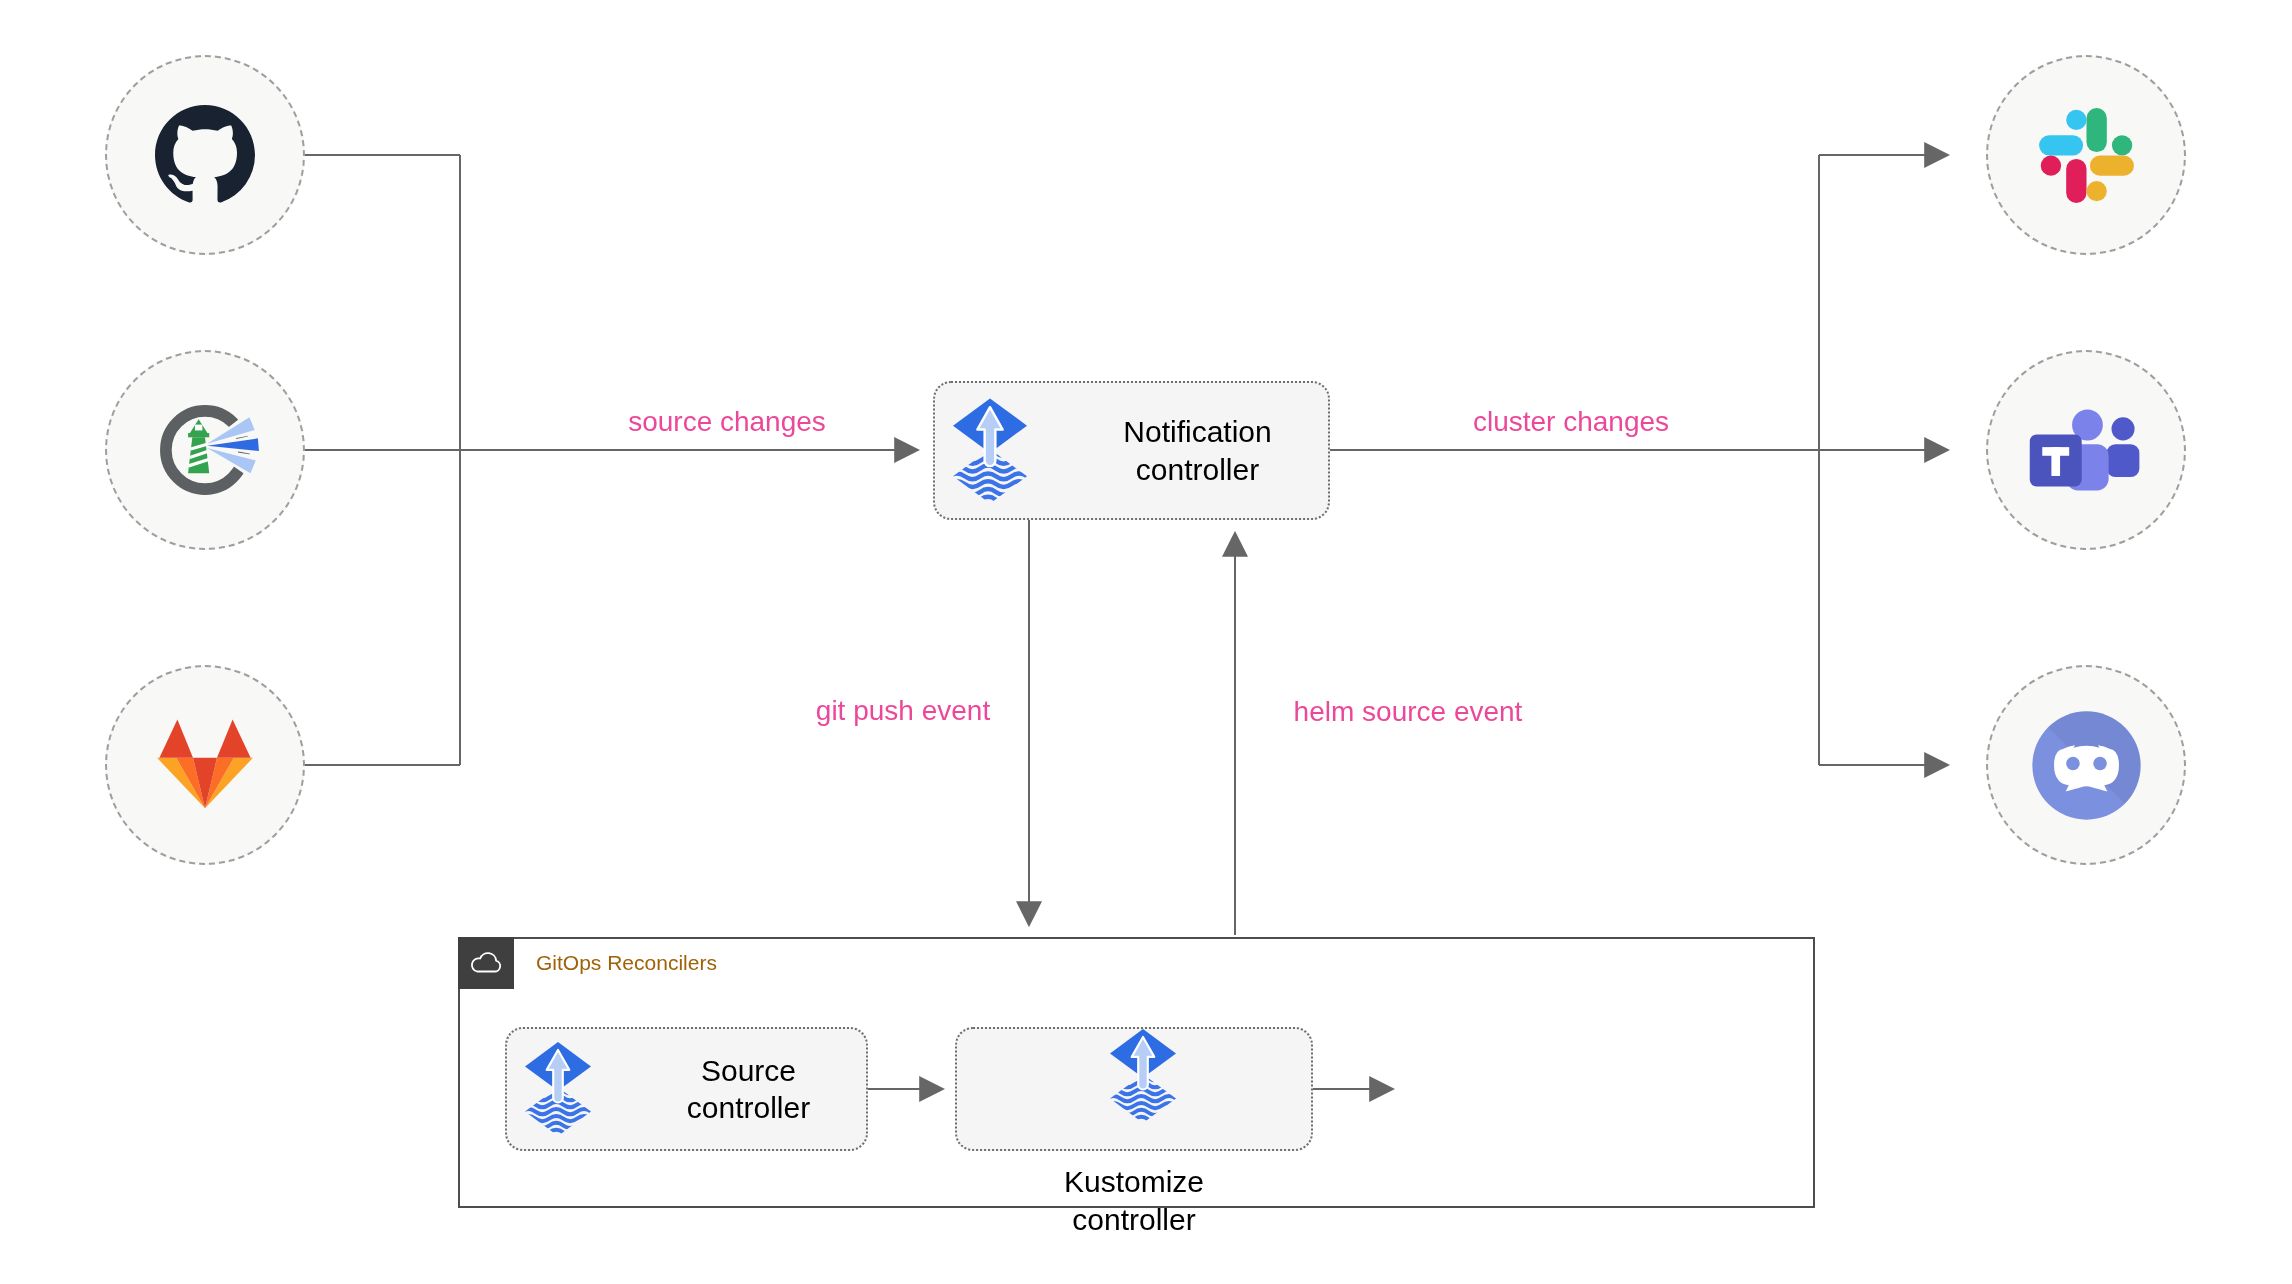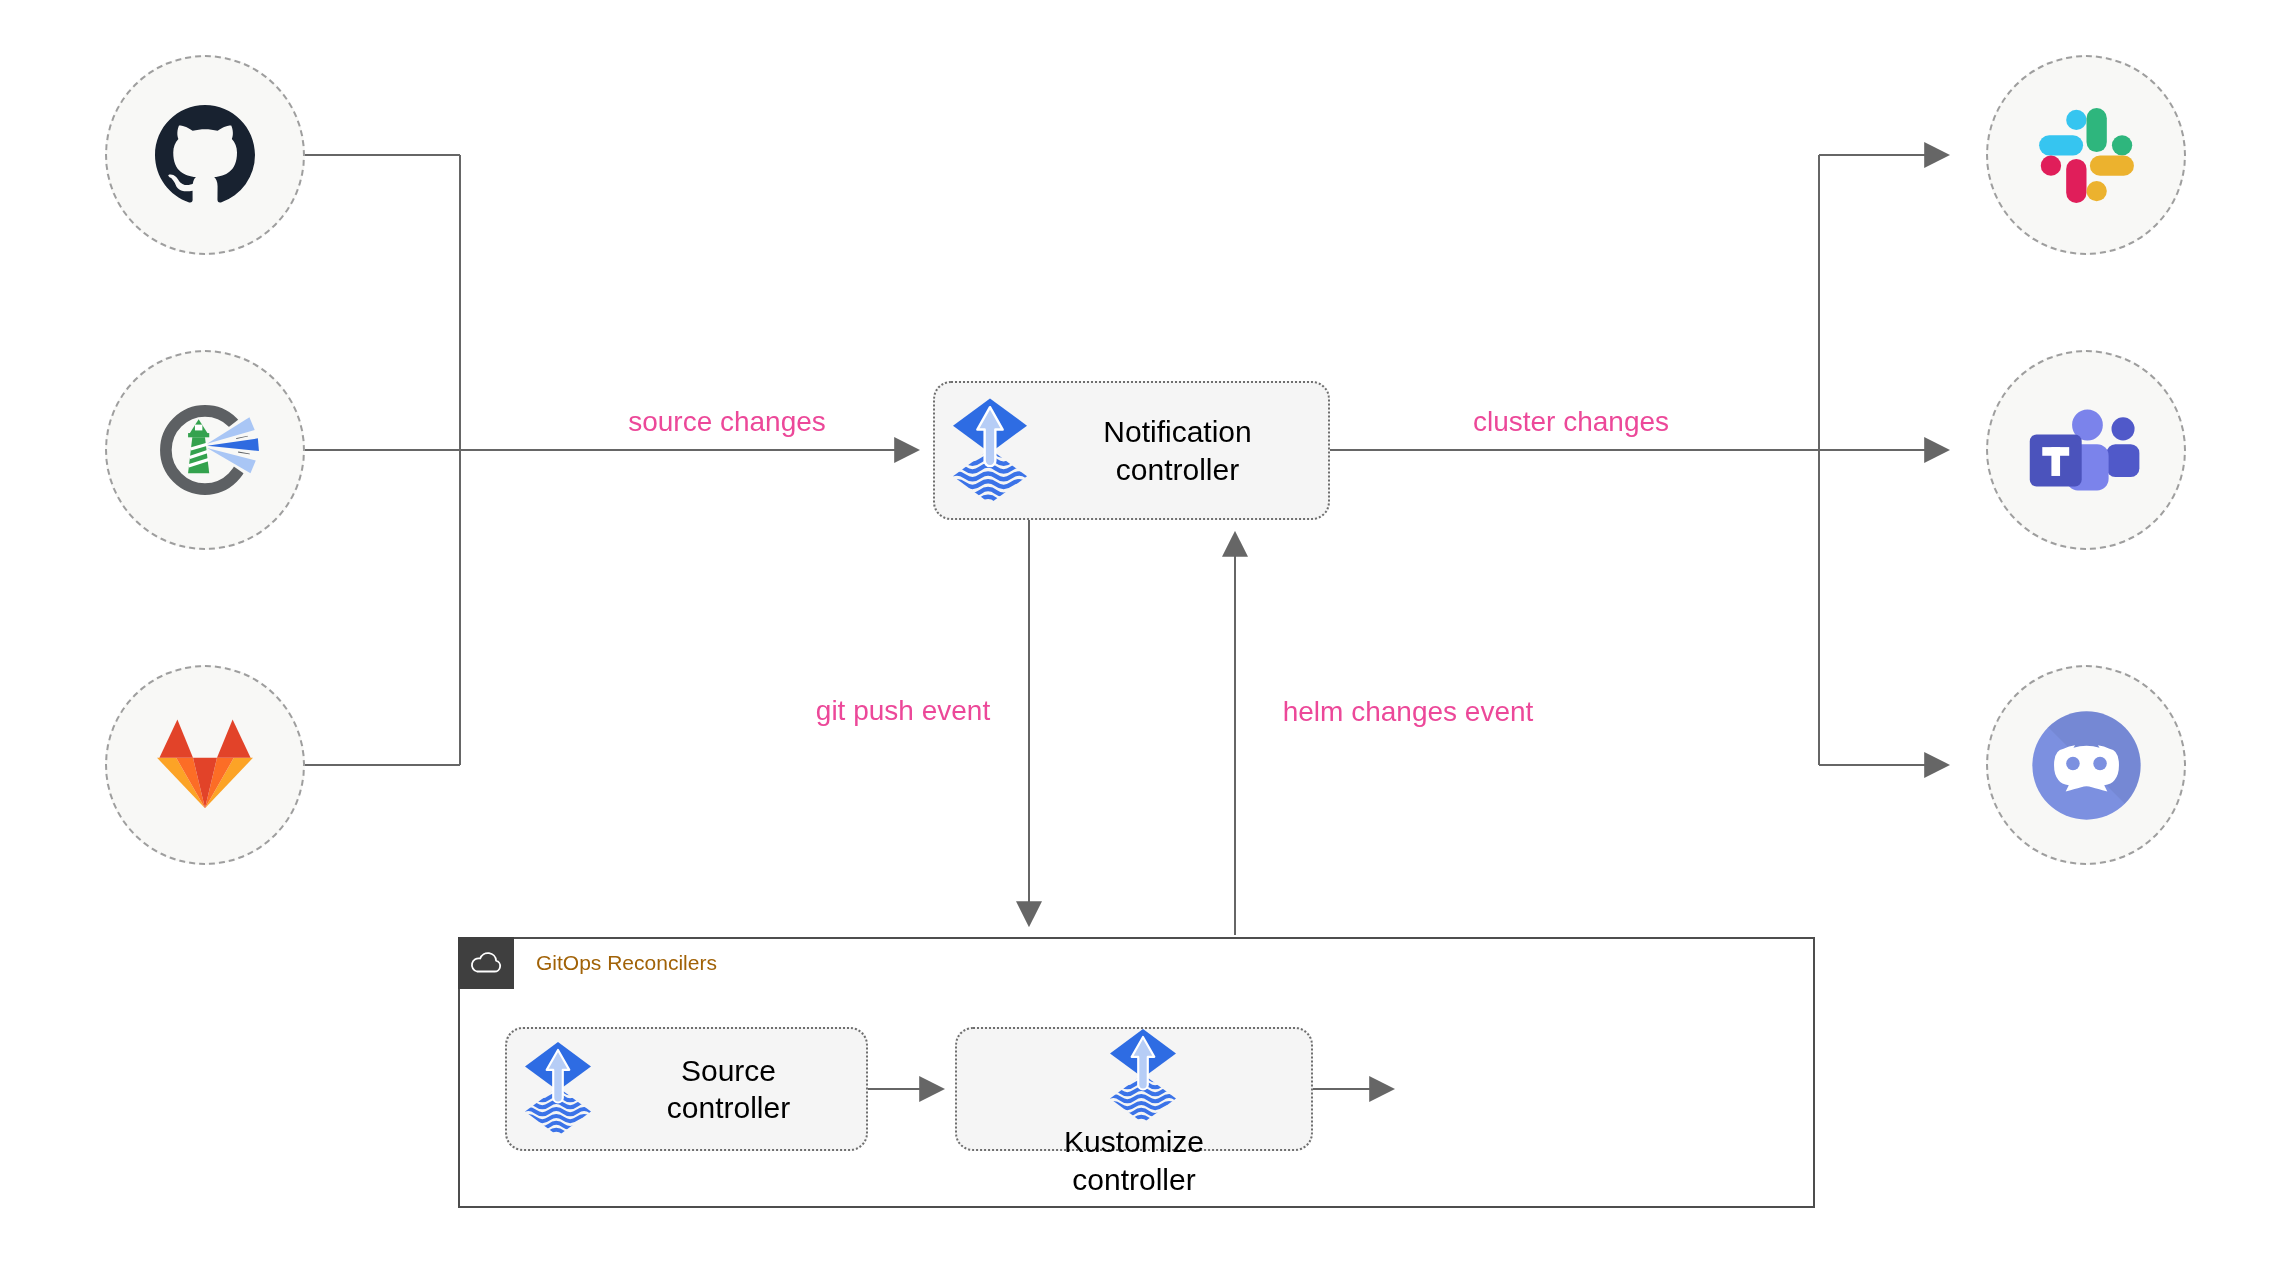--- a/index.html
+++ b/index.html
@@ -16,21 +16,21 @@
   }
   #node-github{left:105px;top:55px;}
   #node-harbor{left:105px;top:350px;}
   #node-gitlab{left:105px;top:665px;}
   #node-slack{left:1986px;top:55px;}
   #node-teams{left:1986px;top:350px;}
   #node-discord{left:1986px;top:665px;}
 
   .ctrl-box{
     position:absolute;border:2px dotted #6e6e6e;border-radius:18px;background:#f5f5f5;
-    box-sizing:border-box;display:flex;align-items:center;
+    box-sizing:border-box;display:flex;align-items:center;gap:40px;
   }
   .ctrl-box .flux{margin-left:18px;flex:0 0 auto;}
   .ctrl-label{
     flex:1;text-align:center;font-size:30px;color:#000;line-height:1.25;
   }
   .ctrl-label span{display:inline-block;max-width:175px;}
   #box-notification{left:933px;top:381px;width:397px;height:139px;}
   #box-source{left:505px;top:1027px;width:363px;height:124px;}
   #box-kustomize{left:955px;top:1027px;width:358px;height:124px;flex-direction:column;}
   #box-helm{left:1405px;top:1027px;width:357px;height:124px;}
@@ -187,21 +187,21 @@
       <use href="#flux-icon-def"></use>
     </svg>
     <div class="ctrl-label">
       <span>Notification controller</span>
     </div>
   </div>
 
   <div class="edge-label" id="lbl-source-changes">source changes</div>
   <div class="edge-label" id="lbl-cluster-changes">cluster changes</div>
   <div class="edge-label" id="lbl-git-push">git push event</div>
-  <div class="edge-label" id="lbl-helm-upgrade">helm changes event</div>
+  <div class="edge-label" id="lbl-helm-upgrade">helm source event</div>
 
   <div class="container-box"></div>
   <div class="container-badge">
     <svg width="36" height="26" viewBox="0 0 36 26">
       <path d="M9,21.5 h17.5 a5.5,5.5 0 0 0 1.6,-10.8 a8.2,8.2 0 0 0 -15.9,-2.2 A6.2,6.2 0 0 0 9,21.5 Z" fill="none" stroke="#ffffff" stroke-width="1.8" stroke-linejoin="round"></path>
     </svg>
   </div>
   <div class="container-label">GitOps Reconcilers</div>
 
   <div class="ctrl-box" id="box-source">

